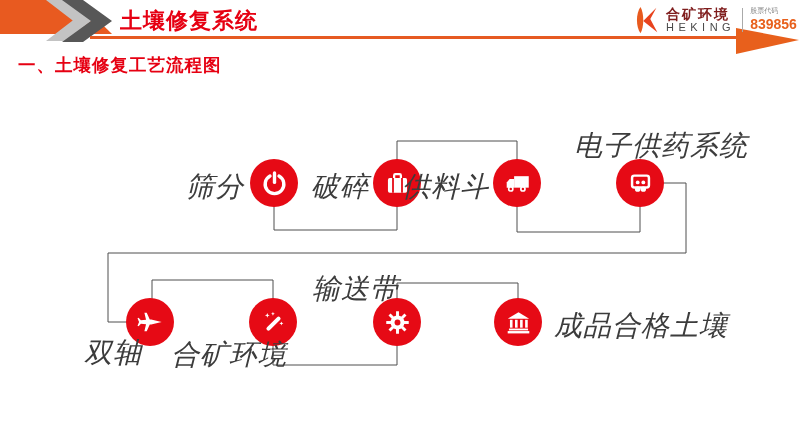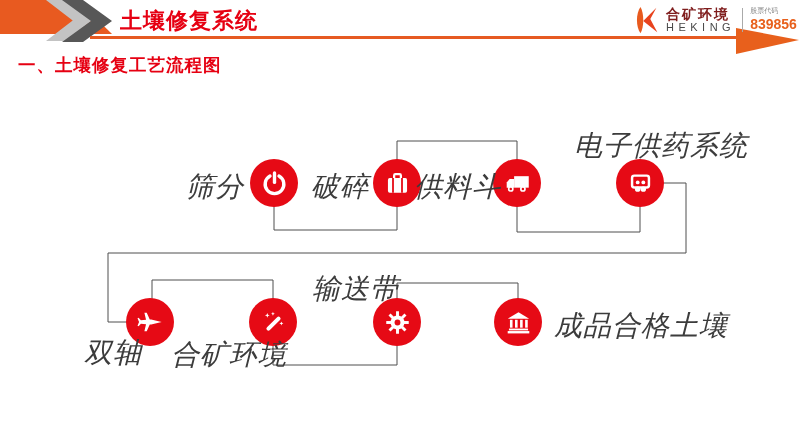--- a/index.html
+++ b/index.html
@@ -173,20 +173,20 @@
         <rect x="13.4" y="9.6" width="2.3" height="7"></rect>
         <rect x="17.9" y="9.6" width="2.3" height="7"></rect>
         <rect x="3.5" y="17.4" width="17" height="1.6"></rect>
         <rect x="2.4" y="19.6" width="19.2" height="2.1"></rect>
       </g>
     </svg>
   </div>
 
   <span class="node-label lbl-right" style="left:156px;top:170px;width:88px;">筛分</span>
   <span class="node-label lbl-right" style="left:281px;top:170px;width:88px;">破碎</span>
-  <span class="node-label lbl-right" style="left:389px;top:170px;width:100px;padding-left:12px;">供料斗</span>
+  <span class="node-label lbl-right" style="left:389px;top:170px;width:100px;">供料斗</span>
   <span class="node-label lbl-center" style="left:574px;top:129px;width:132px;">电子供药系统</span>
   <span class="node-label" style="left:84px;top:336px;">双轴</span>
   <span class="node-label" style="left:171px;top:338px;">合矿环境</span>
   <span class="node-label" style="left:312px;top:272px;">输送带</span>
   <span class="node-label" style="left:554px;top:309px;">成品合格土壤</span>
 
 </div>
 
 </body></html>

